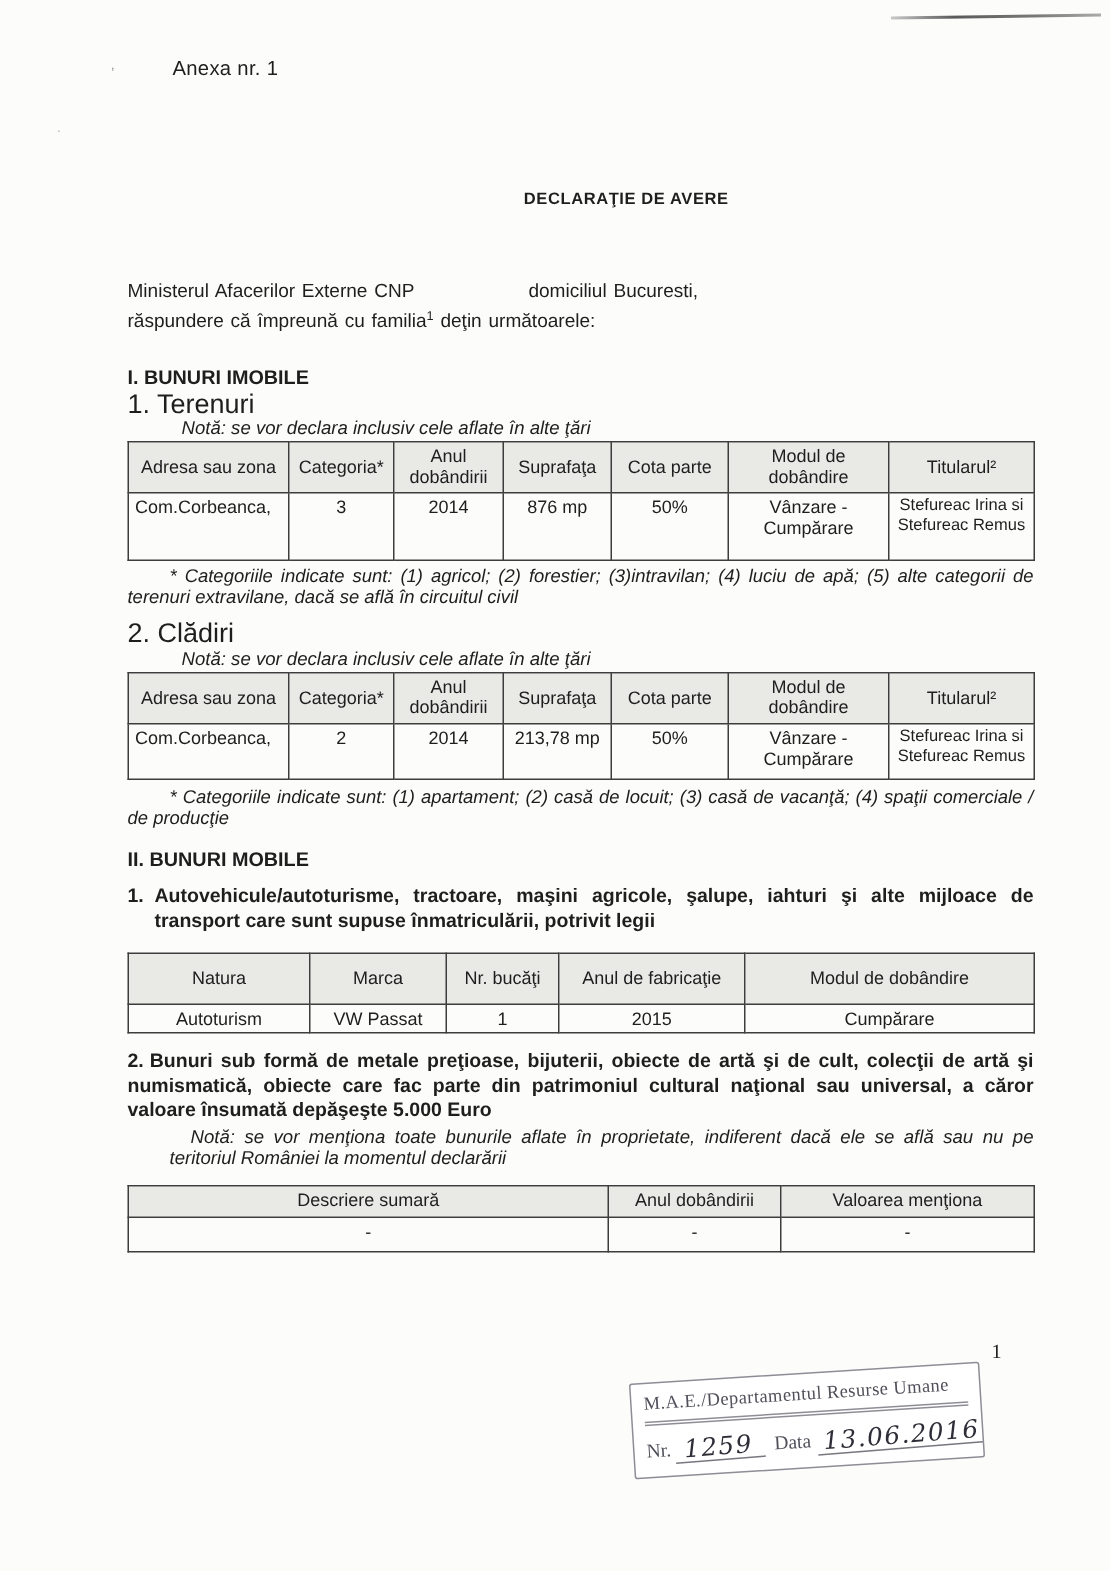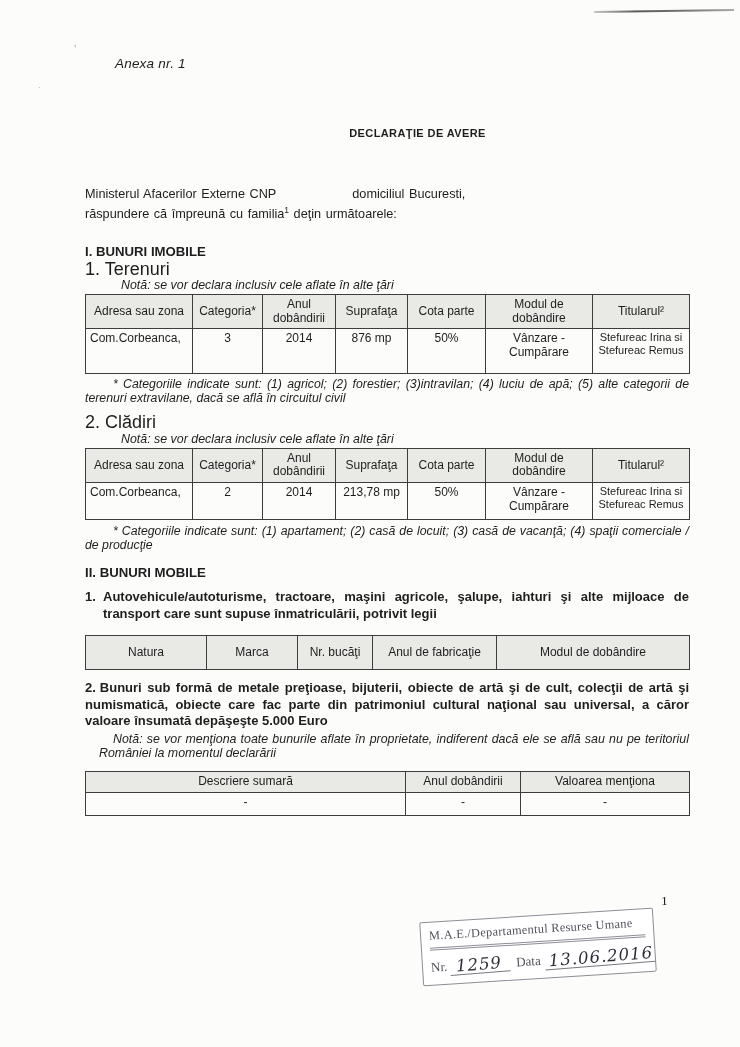--- a/index.html
+++ b/index.html
@@ -17,21 +17,21 @@
   .scan-line {
     position: absolute;
     left: 594px; top: 10px;
     width: 140px; height: 2px;
     background: linear-gradient(to right, #c8c8c8, #5a5a5a 30%, #7a7a7a 70%, #aaaaaa);
     transform: rotate(-0.8deg);
   }
   .speck-a { position: absolute; left: 74px; top: 44px; color:#9a9a9a; font-size: 10px; }
   .speck-b { position: absolute; left: 38px; top: 80px; color:#b5b5b5; font-size: 9px; }
 
-  .annex { position: absolute; left: 115px; top: 56px; font-size: 13.5px; letter-spacing: 0.2px; font-style: italic; }
+  .annex { position: absolute; left: 115px; top: 38px; font-size: 13.5px; letter-spacing: 0.2px; }
   .title {
     position: absolute; left: 95px; right: 0; top: 127px;
     text-align: center; font-size: 11px; font-weight: bold; letter-spacing: 0.4px;
   }
 
   .content { position: absolute; left: 85px; top: 187px; width: 604px; }
 
   .iline { font-size: 12.7px; line-height: 15.6px; white-space: nowrap; word-spacing: 1px; }
   .iline.ind { text-indent: 42px; }
   .cnp-gap { display: inline-block; width: 76px; }
@@ -63,21 +63,21 @@
 
   .h-sub2 { margin-top: 10px; }
   .h-sec2 { margin-top: 14px; }
 
   .item { display: flex; margin-top: 9px; font-weight: bold; font-size: 13px; line-height: 16.2px; }
   .item .no { width: 18px; flex: none; }
   .item .itxt { flex: 1; text-align: justify; }
   .item2 { display: block; margin-top: 10px; font-weight: bold; font-size: 13px; line-height: 16.2px; text-align: justify; }
   .item2 .no { margin-right: 4px; }
   .vtwrap { margin-top: 13px; }
-  .nota2 { font-style: italic; font-size: 12.4px; line-height: 14.2px; margin: 3px 0 0 14px; text-indent: 14px; text-align: justify; }
+  .nota2 { font-style: italic; font-size: 12.4px; line-height: 14.2px; margin: 3px 0 0 28px; text-indent: 14px; text-align: justify; }
   .btwrap { margin-top: 11px; }
 
   .pagenum { position: absolute; left: 661px; top: 893px; font-family: "Liberation Serif", serif; font-size: 13.5px; color:#222; }
 
   .stamp {
     position: absolute; left: 421px; top: 915px; width: 234px;
     border: 1.5px solid #8d8d96; border-radius: 2px;
     padding: 6px 8px 8px 8px;
     transform: rotate(-3.6deg);
     background: rgba(255,255,255,0.85);
@@ -211,20 +211,27 @@
             <col style="width:193px">
         </colgroup>
         <tbody>
             <tr>
           <th>Natura</th>
           <th>Marca</th>
           <th>Nr. bucăţi</th>
           <th>Anul de fabricaţie</th>
           <th>Modul de dobândire</th>
         </tr>
+        <tr>
+          <td>Autoturism</td>
+          <td>VW Passat</td>
+          <td>1</td>
+          <td>2015</td>
+          <td>Cumpărare</td>
+        </tr>
       </tbody>
         </table>
     </div>
 
     <div class="item2">
       <span class="no">2.</span><span>Bunuri sub formă de metale preţioase, bijuterii, obiecte de artă şi de cult, colecţii de artă şi numismatică, obiecte care fac parte din patrimoniul cultural naţional sau universal, a căror valoare însumată depăşeşte 5.000 Euro</span>
     </div>
     <div class="nota2">Notă: se vor menţiona toate bunurile aflate în proprietate, indiferent dacă ele se află sau nu pe teritoriul României la momentul declarării</div>
 
     <div class="btwrap">

